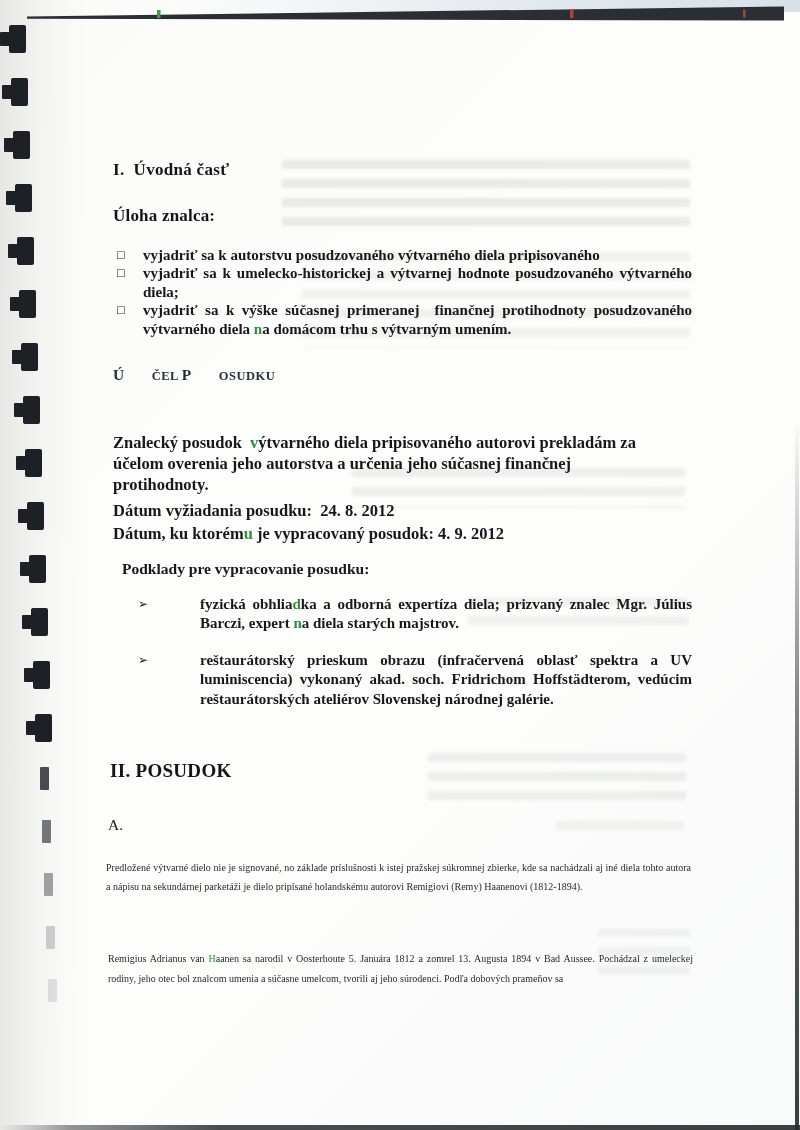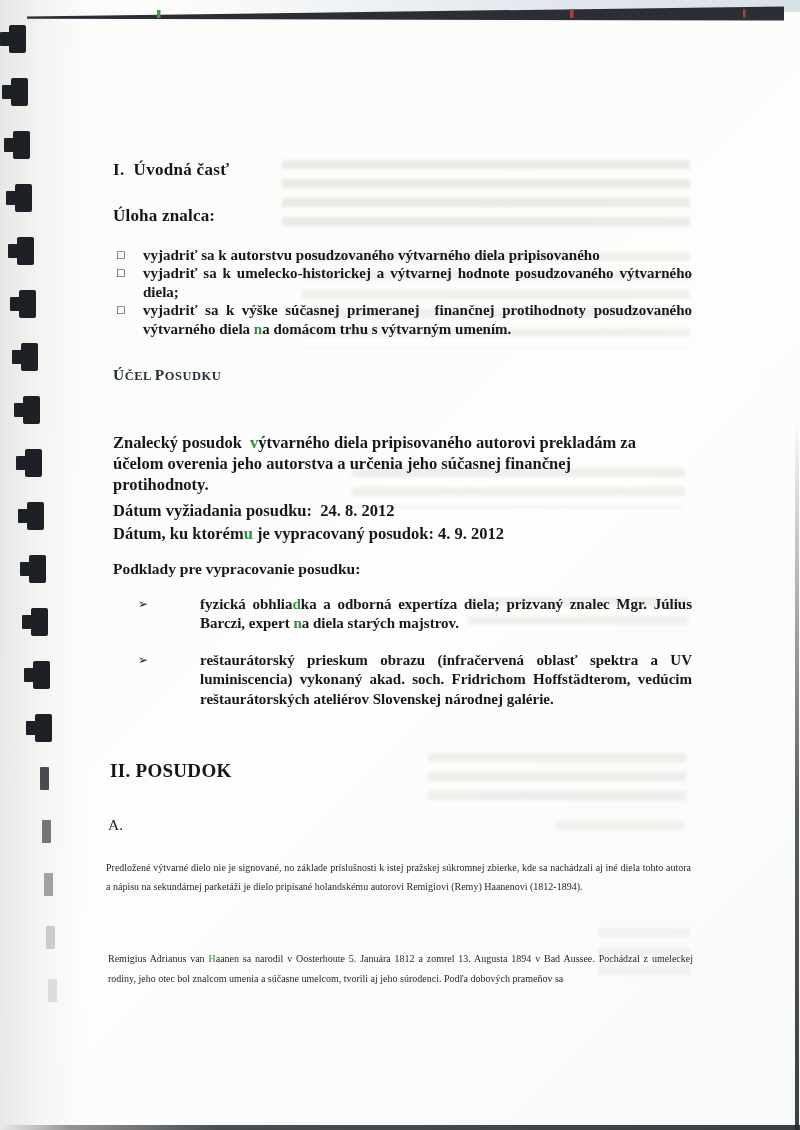--- a/index.html
+++ b/index.html
@@ -48,29 +48,29 @@
   .content > div { position:absolute; }
   .h1      { left:113px; top:160px; font-size:17px; font-weight:700; letter-spacing:.3px; color:#141419; white-space:pre-wrap; }
   .h-uloha { left:113px; top:206px; font-size:17px; font-weight:700; letter-spacing:.2px; color:#141419; }
 
   .tasks { left:116px; top:246px; width:576px; }
   .task-item { display:flex; font-size:15px; font-weight:700; line-height:18.4px; color:#17171c; }
   .task-item .marker { flex:none; width:27px; font-family:"DejaVu Sans",sans-serif; font-size:10px; line-height:18.4px; color:#2b2b31; }
   .task-item .txt { flex:1; text-align:justify; white-space:pre-wrap; }
 
   .ucel { left:113px; top:366px; font-size:15.5px; font-weight:700; letter-spacing:.5px; color:#25303b; }
-  .ucel .sm { font-size:12.5px; }
+  .ucel .sm { font-size:12.5px;margin-left:27px; }
 
   .purpose { left:113px; top:401px; font-size:16.5px; font-weight:700; line-height:20.8px; color:#17171c;margin-top:32px; }
   .purpose .pline { white-space:pre-wrap; }
 
   .dates { left:113px; top:499px; font-size:16.5px; font-weight:700; line-height:23px; color:#17171c; }
   .dates .dline { white-space:pre-wrap; }
 
-  .podklady-h { left:113px; top:560px; font-size:15.5px; font-weight:700; color:#17171c; }
+  .podklady-h { left:122px; top:560px; font-size:15.5px; font-weight:700; color:#17171c; }
 
   .sources { left:138px; top:595px; width:554px; }
   .source-item { display:flex; font-size:15px; font-weight:700; line-height:19.4px; color:#17171c; margin-bottom:17px; }
   .source-item .marker { flex:none; width:26px; font-family:"DejaVu Sans",sans-serif; font-size:12px; line-height:19.4px; color:#222; }
   .source-item .txt { flex:1; text-align:justify; white-space:pre-wrap;margin-left:36px; }
 
   .h-ii  { left:110px; top:760px; font-size:19px; font-weight:700; letter-spacing:.3px; color:#141419; }
   .sub-a { left:108px; top:816px; font-size:15.5px; font-weight:400; color:#222228; }
 
   .para { width:585px; font-size:10px; font-weight:400; text-align:justify; color:#28282d; white-space:pre-wrap; }

